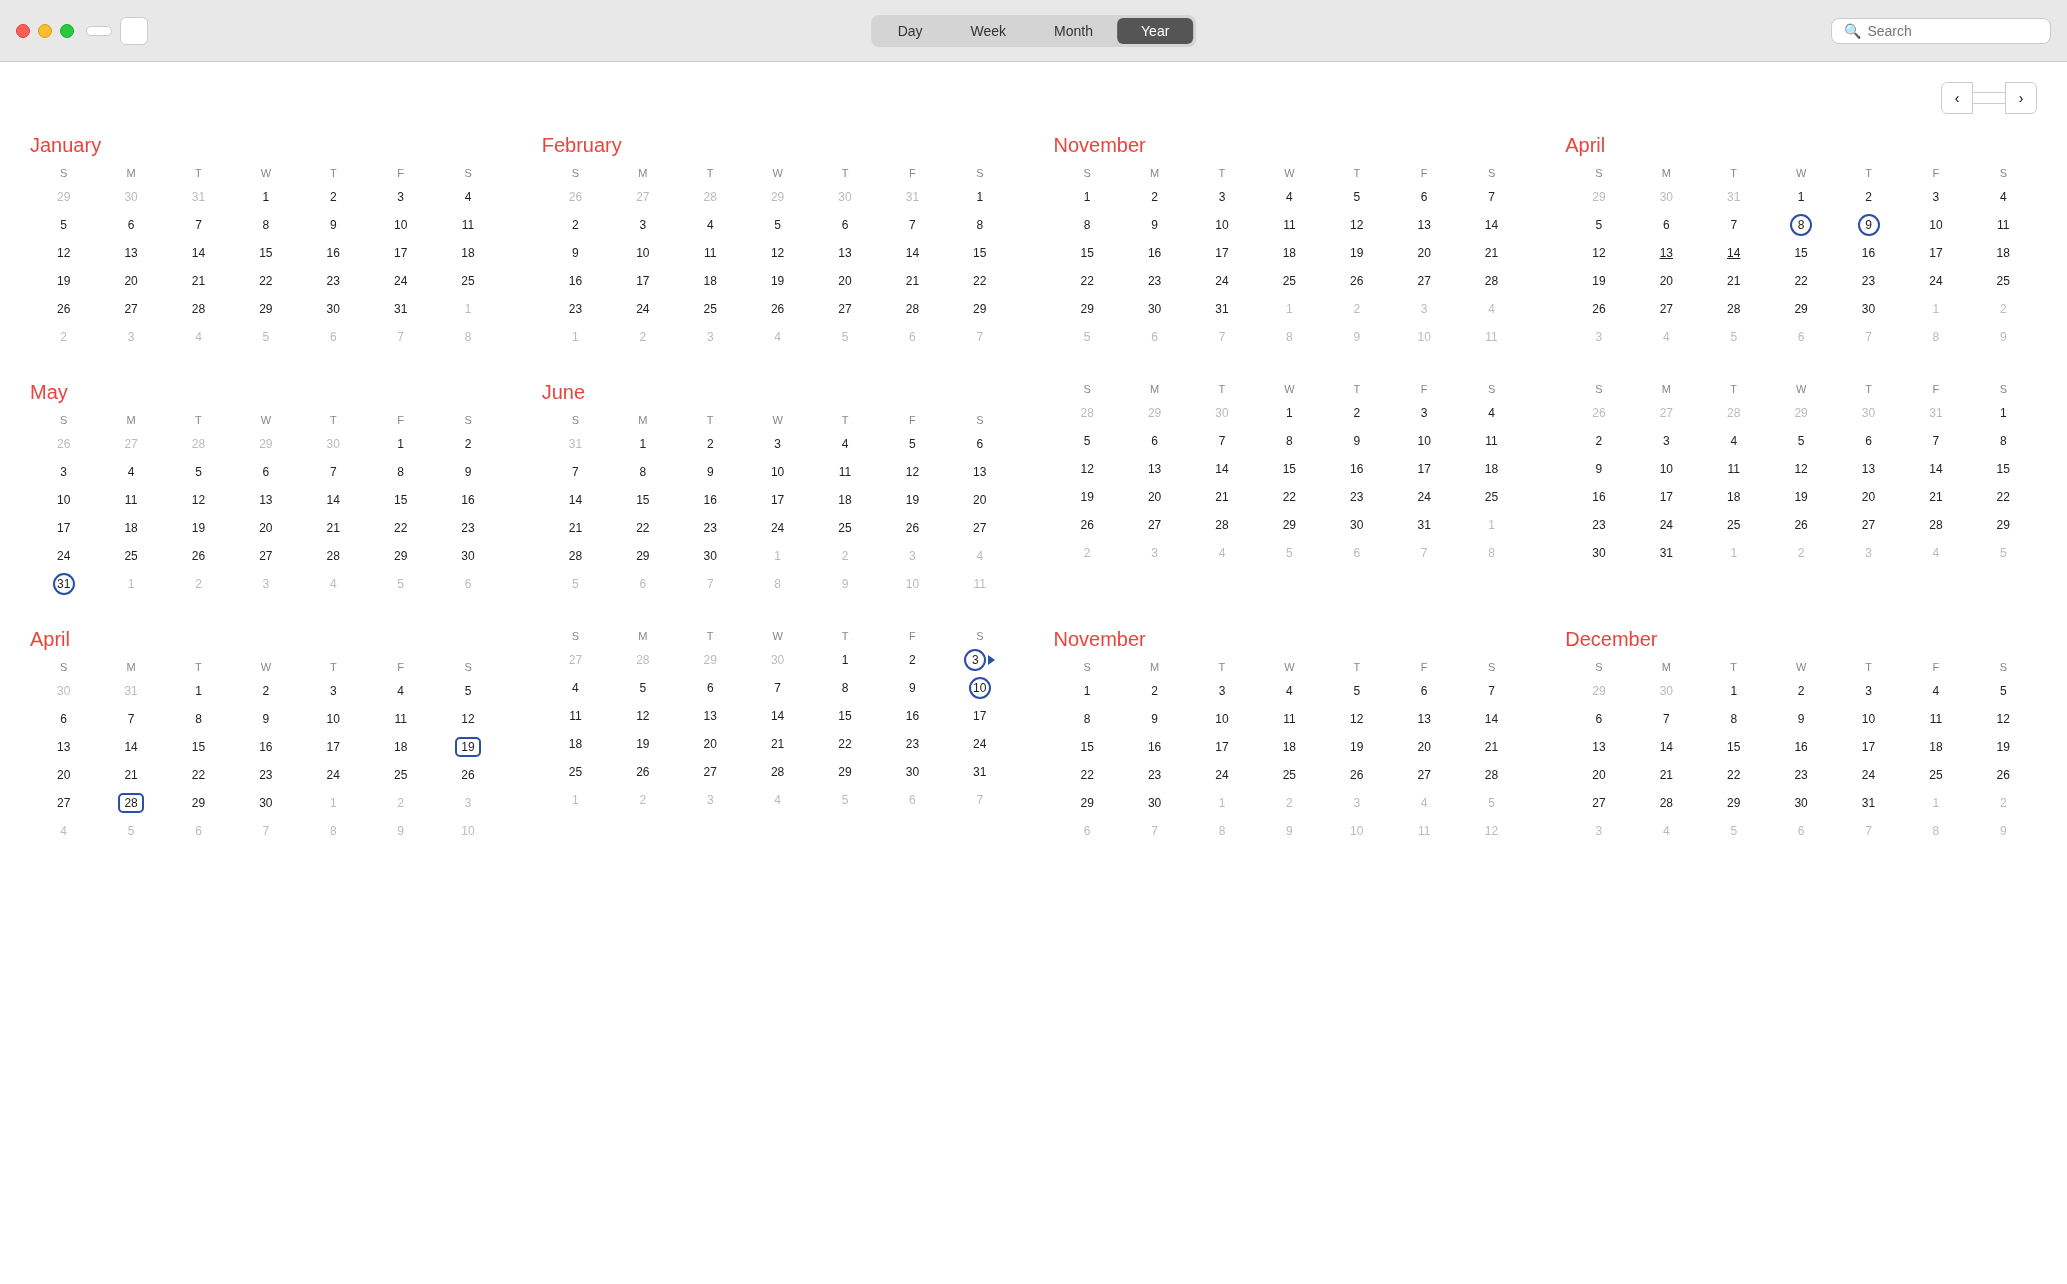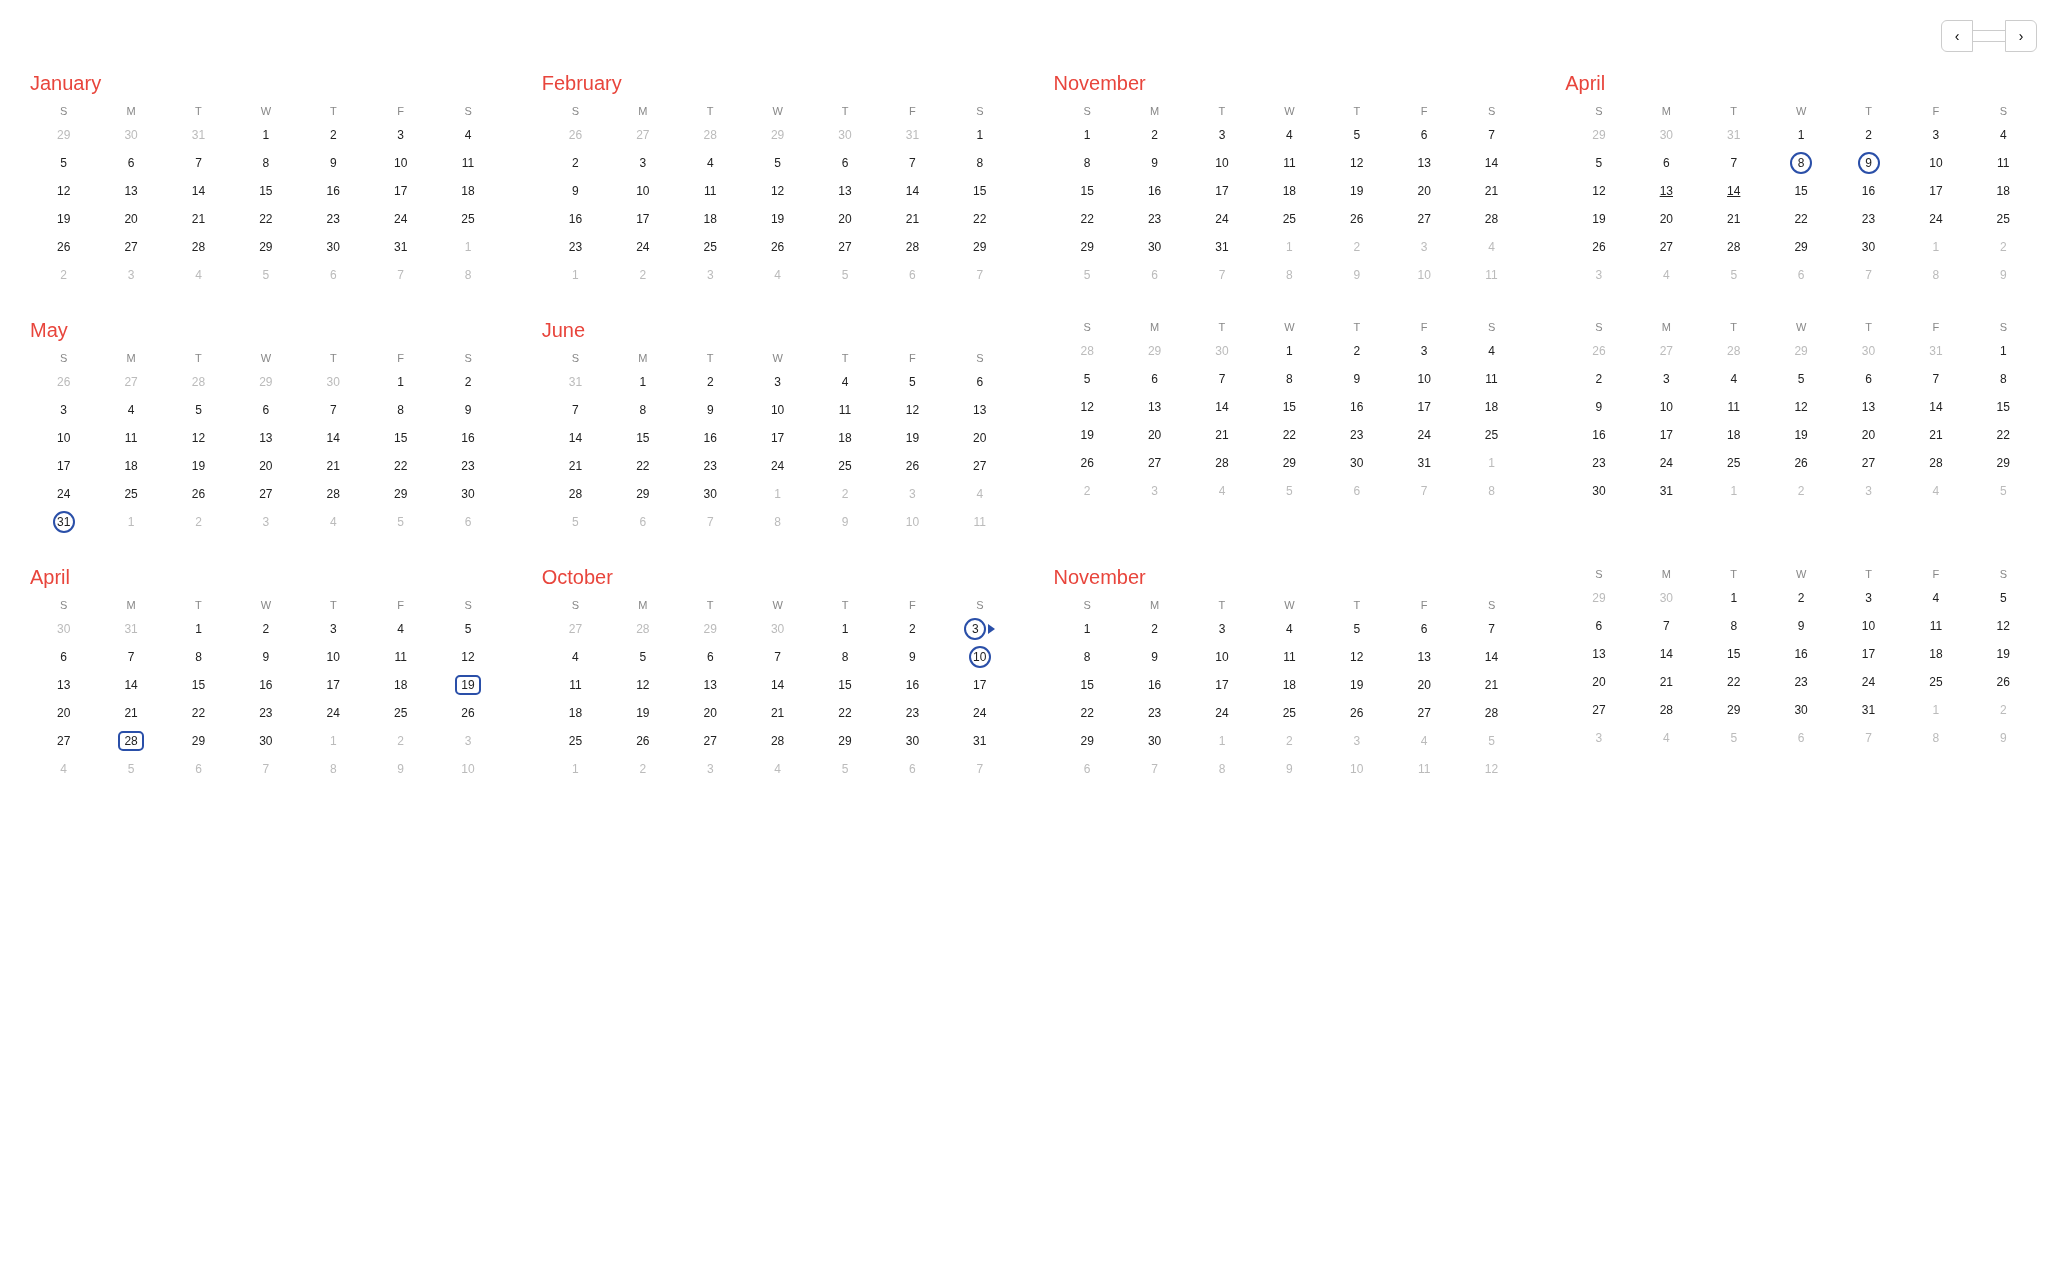--- a/index.html
+++ b/index.html
@@ -186,20 +186,41 @@
       align-items: center;
       justify-content: center;
       height: 22px;
     }
   </style>
 </head>
 <body>
 
 <div class="window">
 
+  <div class="titlebar">
+    <div class="traffic-lights">
+      <div class="traffic-light tl-red"></div>
+      <div class="traffic-light tl-yellow"></div>
+      <div class="traffic-light tl-green"></div>
+    </div>
+    <button class="calendars-btn"></button>
+    <button class="add-btn"></button>
+
+    <div class="view-switcher" style="margin-left: auto; margin-right: auto; position: absolute; left: 50%; transform: translateX(-50%);">
+      <button class="view-btn">Day</button>
+      <button class="view-btn">Week</button>
+      <button class="view-btn">Month</button>
+      <button class="view-btn active">Year</button>
+    </div>
+
+    <div class="search-box" style="margin-left: auto;">
+      <span style="color:#888; font-size:14px;">🔍</span>
+      <input type="text" placeholder="Search" style="">
+    </div>
+  </div>
 
   <div class="content">
     <div class="year-header">
       <span class="year-title"></span>
       <div class="nav-controls">
         <button class="nav-btn">‹</button>
         <button class="today-btn"></button>
         <button class="nav-btn">›</button>
       </div>
     </div>
@@ -2322,21 +2343,20 @@
               </div>
               <div class="cal-cell">
                 <div class="cell-wrapper">
                   <span style="color: rgb(187, 187, 187);">10</span>
                 </div>
               </div>
             </div>
           </div>
         </div>
         <div class="month-block">
-          <div class="month-name">October</div>
           <div class="cal-grid">
             <div class="cal-header-row">
               <div class="cal-header-cell">S</div>
               <div class="cal-header-cell">M</div>
               <div class="cal-header-cell">T</div>
               <div class="cal-header-cell">W</div>
               <div class="cal-header-cell">T</div>
               <div class="cal-header-cell">F</div>
               <div class="cal-header-cell">S</div>
             </div>
@@ -2795,20 +2815,21 @@
               </div>
               <div class="cal-cell">
                 <div class="cell-wrapper">
                   <span style="color: rgb(187, 187, 187);">12</span>
                 </div>
               </div>
             </div>
           </div>
         </div>
         <div class="month-block">
+          <div class="month-name">December</div>
           <div class="cal-grid">
             <div class="cal-header-row">
               <div class="cal-header-cell">S</div>
               <div class="cal-header-cell">M</div>
               <div class="cal-header-cell">T</div>
               <div class="cal-header-cell">W</div>
               <div class="cal-header-cell">T</div>
               <div class="cal-header-cell">F</div>
               <div class="cal-header-cell">S</div>
             </div>

